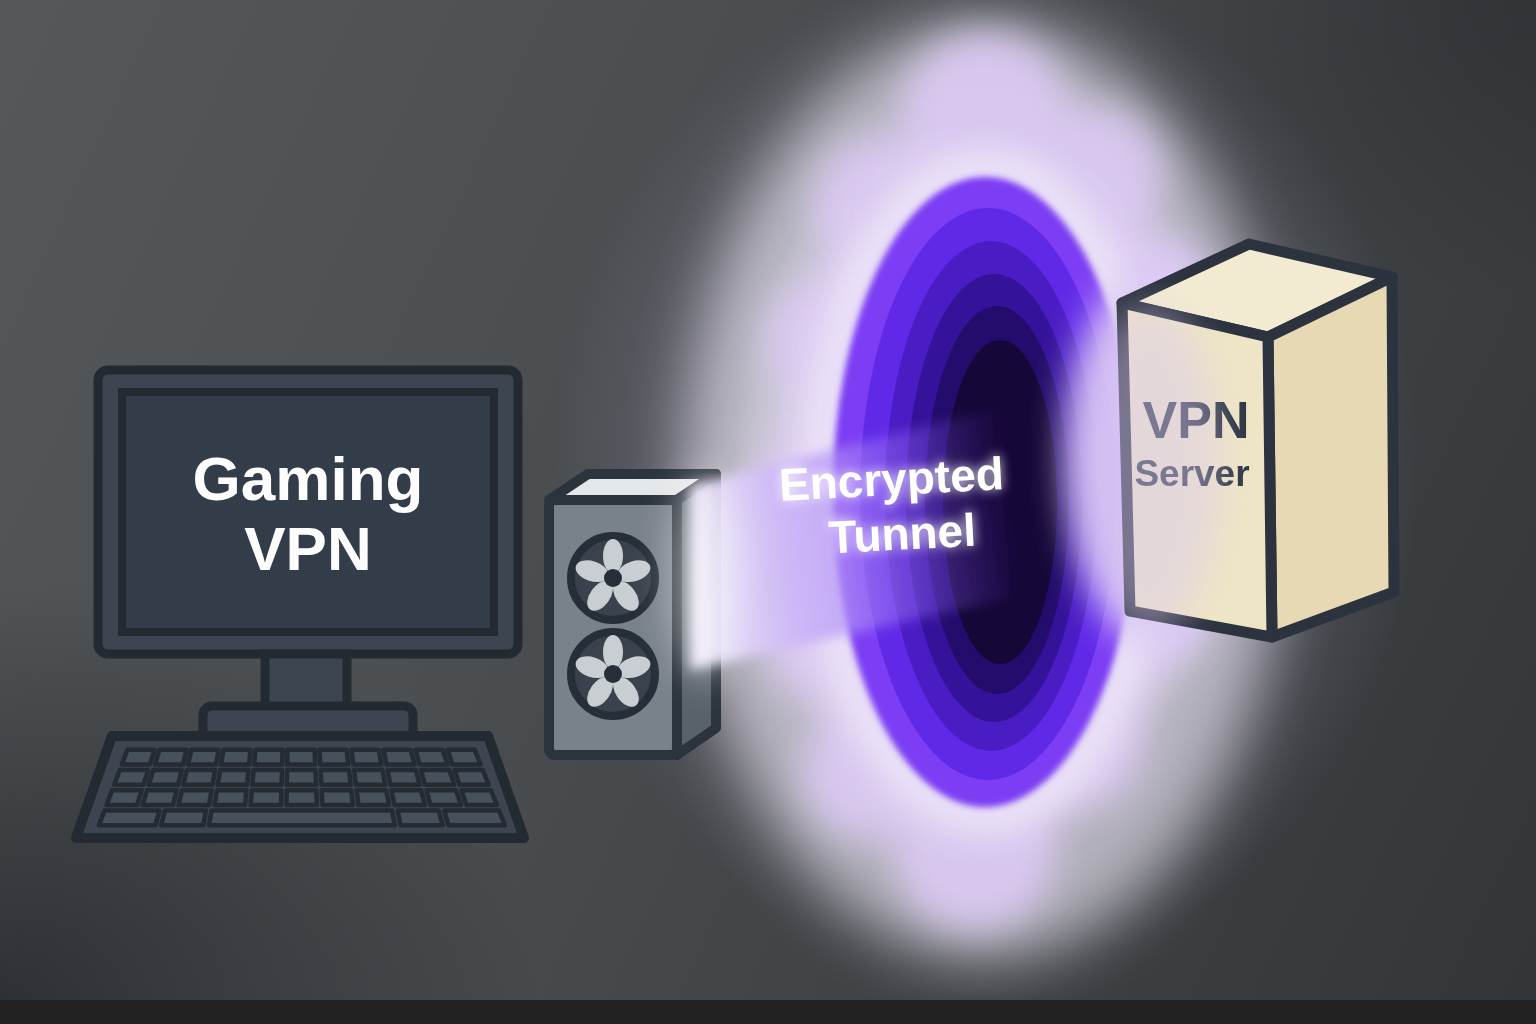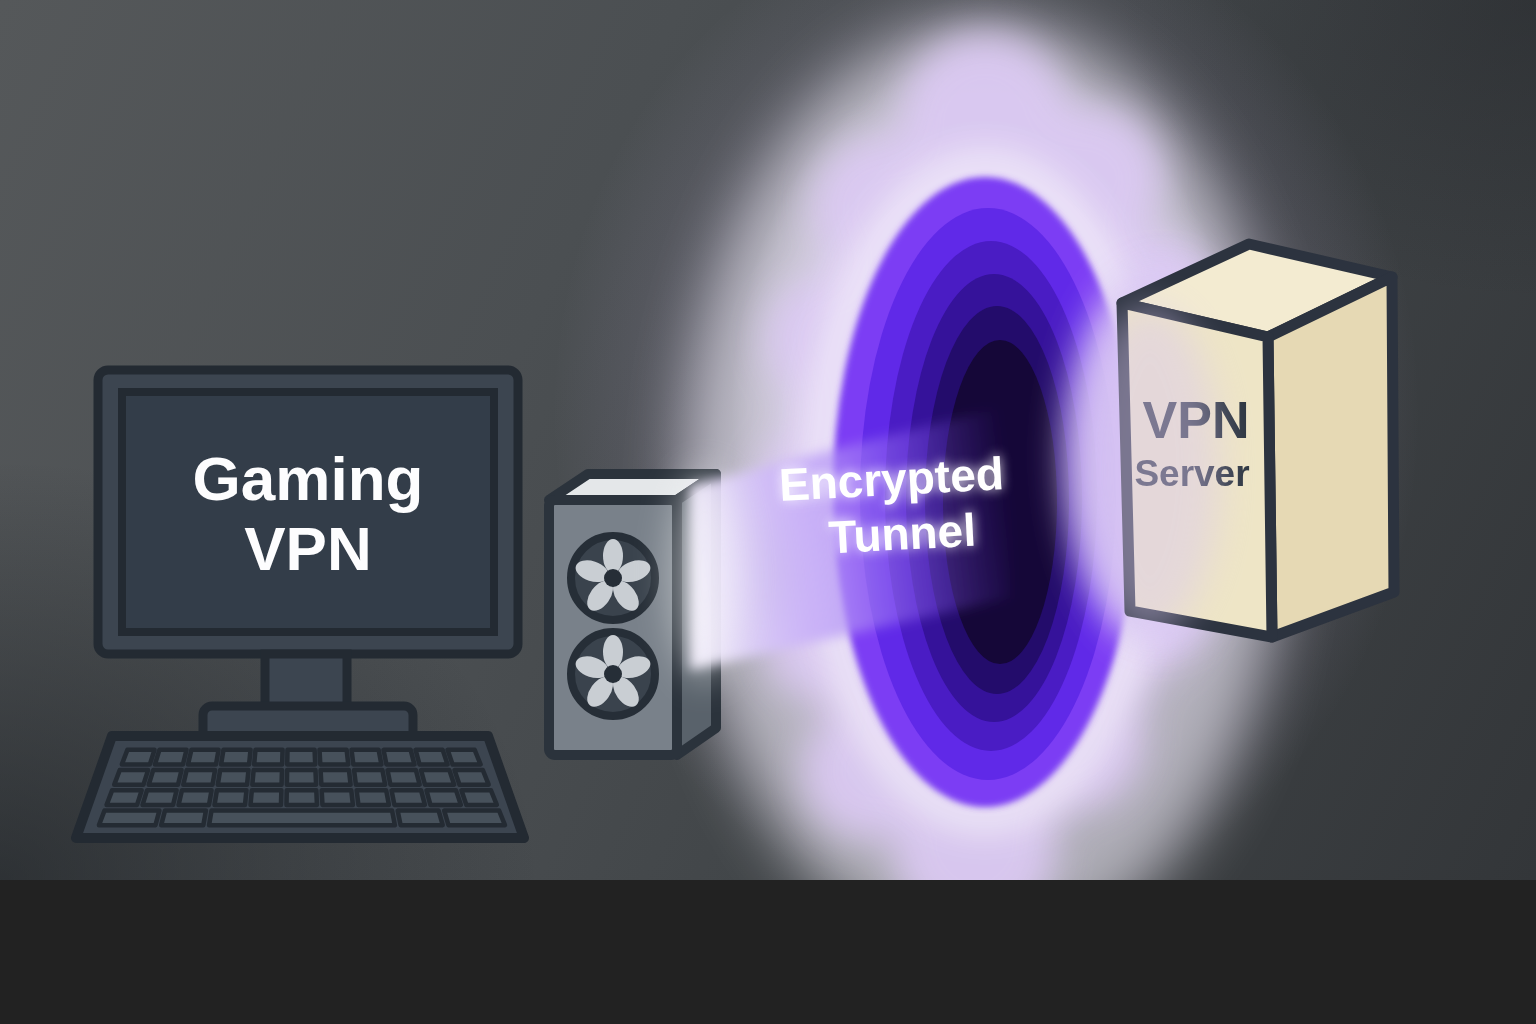--- a/index.html
+++ b/index.html
@@ -1,18 +1,18 @@
 <!DOCTYPE html>
 <html><head>
 <meta charset="utf-8">
 <style>
   html,body{margin:0;padding:0;background:#222;}
   .stage{
     position:relative;
-    width:1536px;height:880px;
+    width:1536px;height:1000px;
     overflow:hidden;
     font-family:"Liberation Sans", sans-serif;
     background:
       radial-gradient(ellipse 340px 480px at 64.2% 47%, rgba(250,247,255,0.95), rgba(228,216,248,0.75) 45%, rgba(160,150,185,0) 75%),
       radial-gradient(ellipse 620px 720px at 64.2% 47%, rgba(214,196,244,0.45), rgba(150,140,170,0) 70%),
       radial-gradient(ellipse 900px 700px at 0% 100%, rgba(18,22,26,0.55), rgba(0,0,0,0) 60%),
       radial-gradient(ellipse 700px 500px at 100% 0%, rgba(28,30,34,0.35), rgba(0,0,0,0) 60%),
       linear-gradient(115deg, #55585a 0%, #4b4f52 35%, #404447 65%, #333639 100%);
   }
   svg{position:absolute;left:0;top:0;}

